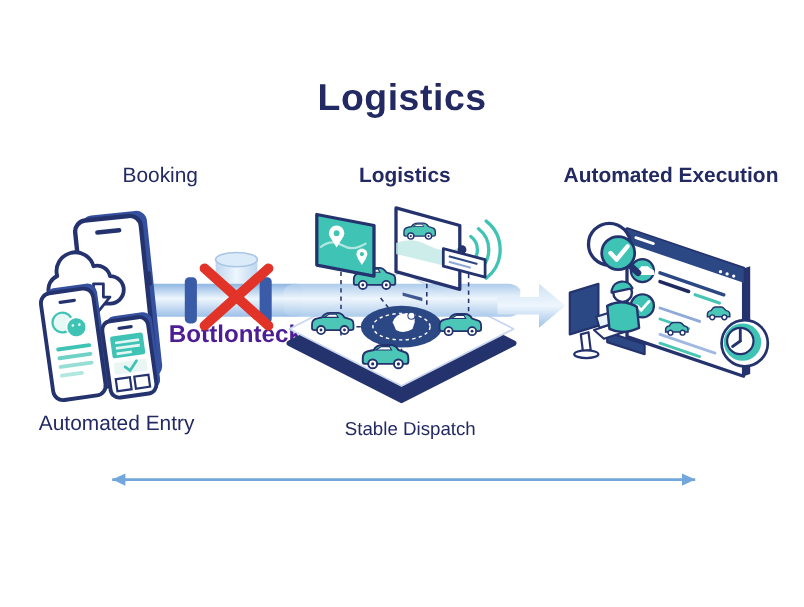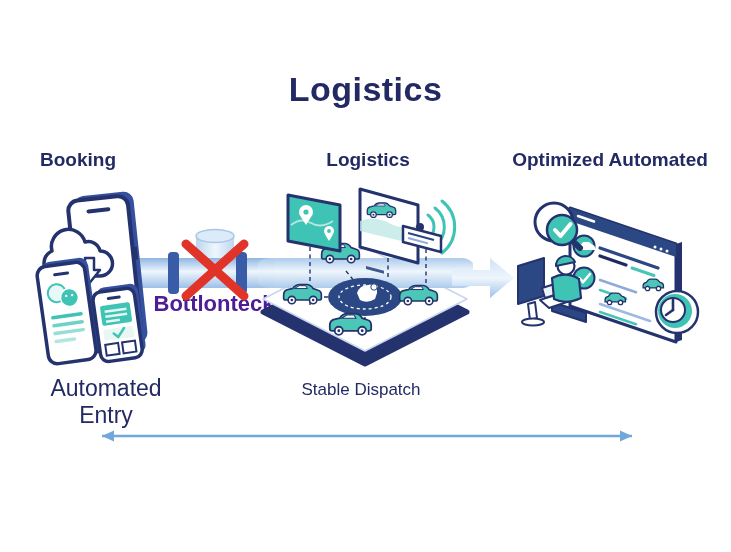--- a/index.html
+++ b/index.html
@@ -3,38 +3,38 @@
 <meta charset="utf-8">
 <style>
   html,body { margin:0; padding:0; background:#ffffff; }
   .canvas {
     position:relative; width:731px; height:552px; background:#ffffff;
     font-family:"Liberation Sans", sans-serif; overflow:hidden;border-radius:20px;
   }
   .abs { position:absolute; }
   .navy { color:#232a63; }
   #title        { top:70px;  left:0;     width:731px; text-align:center; font-size:34px; font-weight:bold; letter-spacing:.5px; }
-  #h-booking    { top:149px; left:40px;  width:140px; text-align:left; font-size:19px; font-weight:bold; }
+  #h-booking    { top:149px; left:40px;  width:140px; text-align:right; font-size:19px; font-weight:normal; }
   #h-dispatch   { top:149px; left:298px; width:140px; text-align:center; font-size:19px; font-weight:bold; }
   #h-exec       { top:149px; left:498px; width:224px; text-align:center; font-size:19px; font-weight:bold; }
   #lbl-bottleneck { top:291px; left:146px; width:136px; text-align:center; font-size:22px; font-weight:bold; color:#4c1d95; }
-  #cap-booking  { top:375px; left:30px;  width:152px; text-align:center; font-size:23px; }
-  #cap-dispatch { top:380px; left:290px; width:142px; text-align:center; font-size:17px; }
+  #cap-booking  { top:375px; left:30px;  width:152px; text-align:center; font-size:19px; }
+  #cap-dispatch { top:380px; left:302px; width:142px; text-align:center; font-size:17px; }
   #flow-text    { top:447px; left:0;     width:731px; text-align:center; font-size:17px; }
   svg { display:block; }
 </style>
 </head>
 <body>
 
 <div class="canvas">
 
   <div id="title" class="abs navy">Logistics</div>
   <div id="h-booking" class="abs navy">Booking</div>
   <div id="h-dispatch" class="abs navy">Logistics</div>
-  <div id="h-exec" class="abs navy">Optimized Automated</div>
+  <div id="h-exec" class="abs navy">Automated Execution</div>
   <div id="lbl-bottleneck" class="abs">Bottlonteck</div>
   <div id="cap-booking" class="abs navy">Automated Entry</div>
   <div id="cap-dispatch" class="abs navy">Stable Dispatch</div>
 
   <svg class="abs" style="left:115px;top:222px" width="160" height="95" viewBox="0 0 160 95">
     <defs>
       <linearGradient id="pg" x1="0" y1="0" x2="0" y2="1">
         <stop offset="0" stop-color="#8fb6e2"></stop>
           <stop offset="0.45" stop-color="#eef6fd"></stop>
           <stop offset="1" stop-color="#9dc0e8"></stop>

